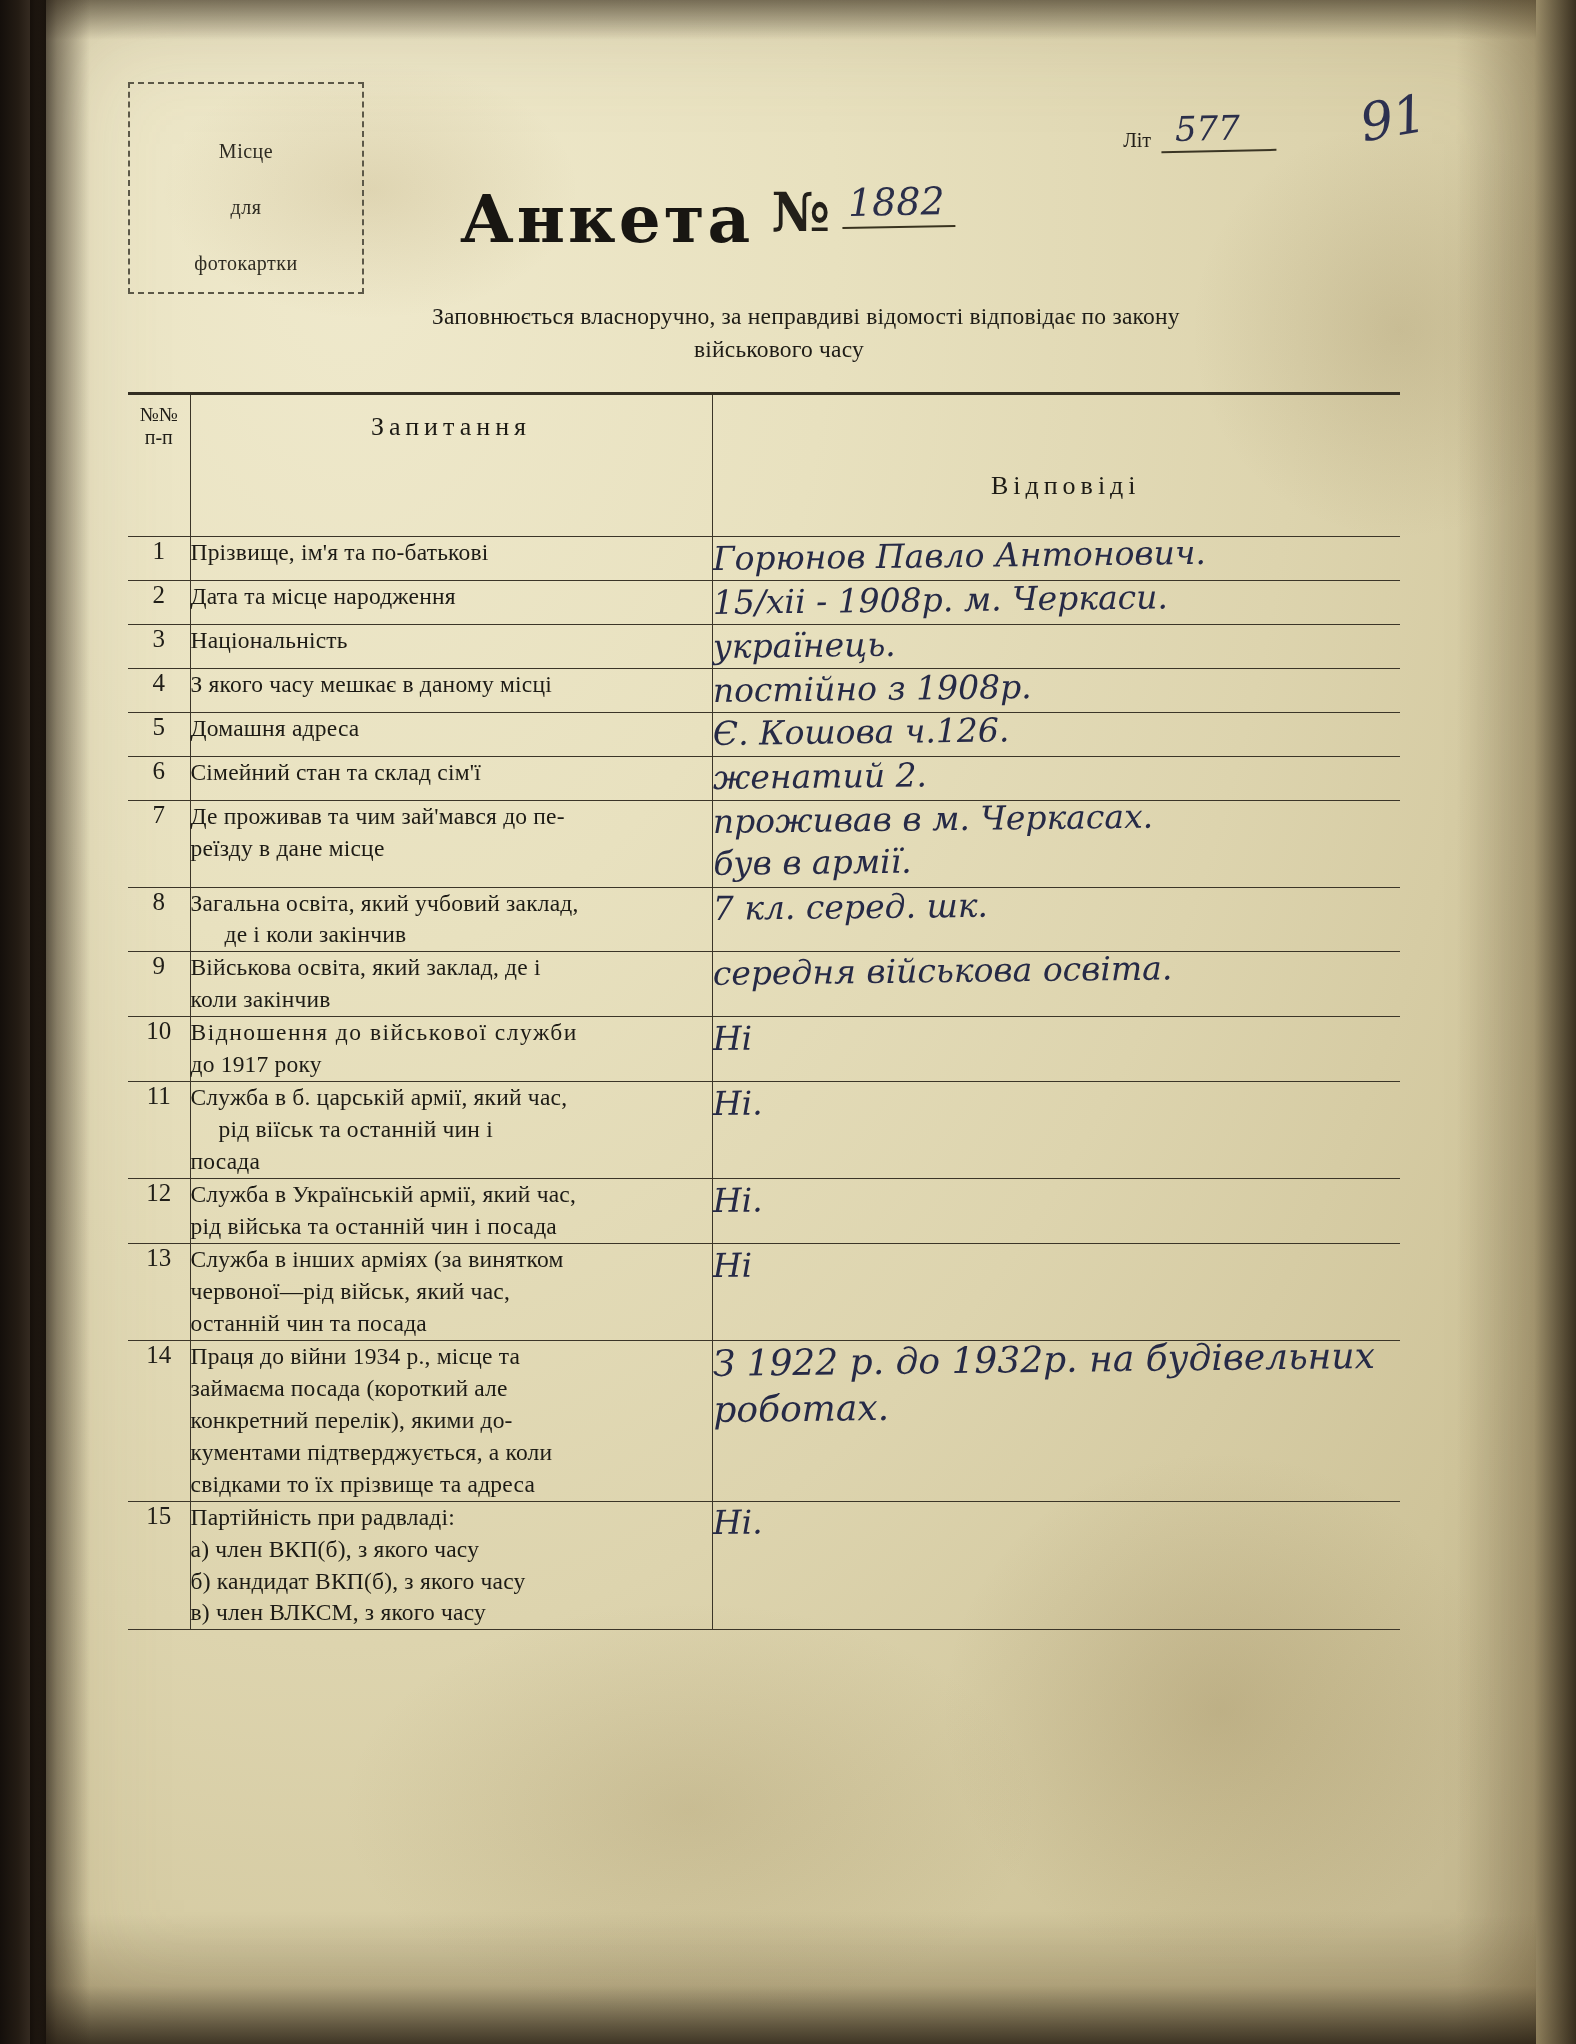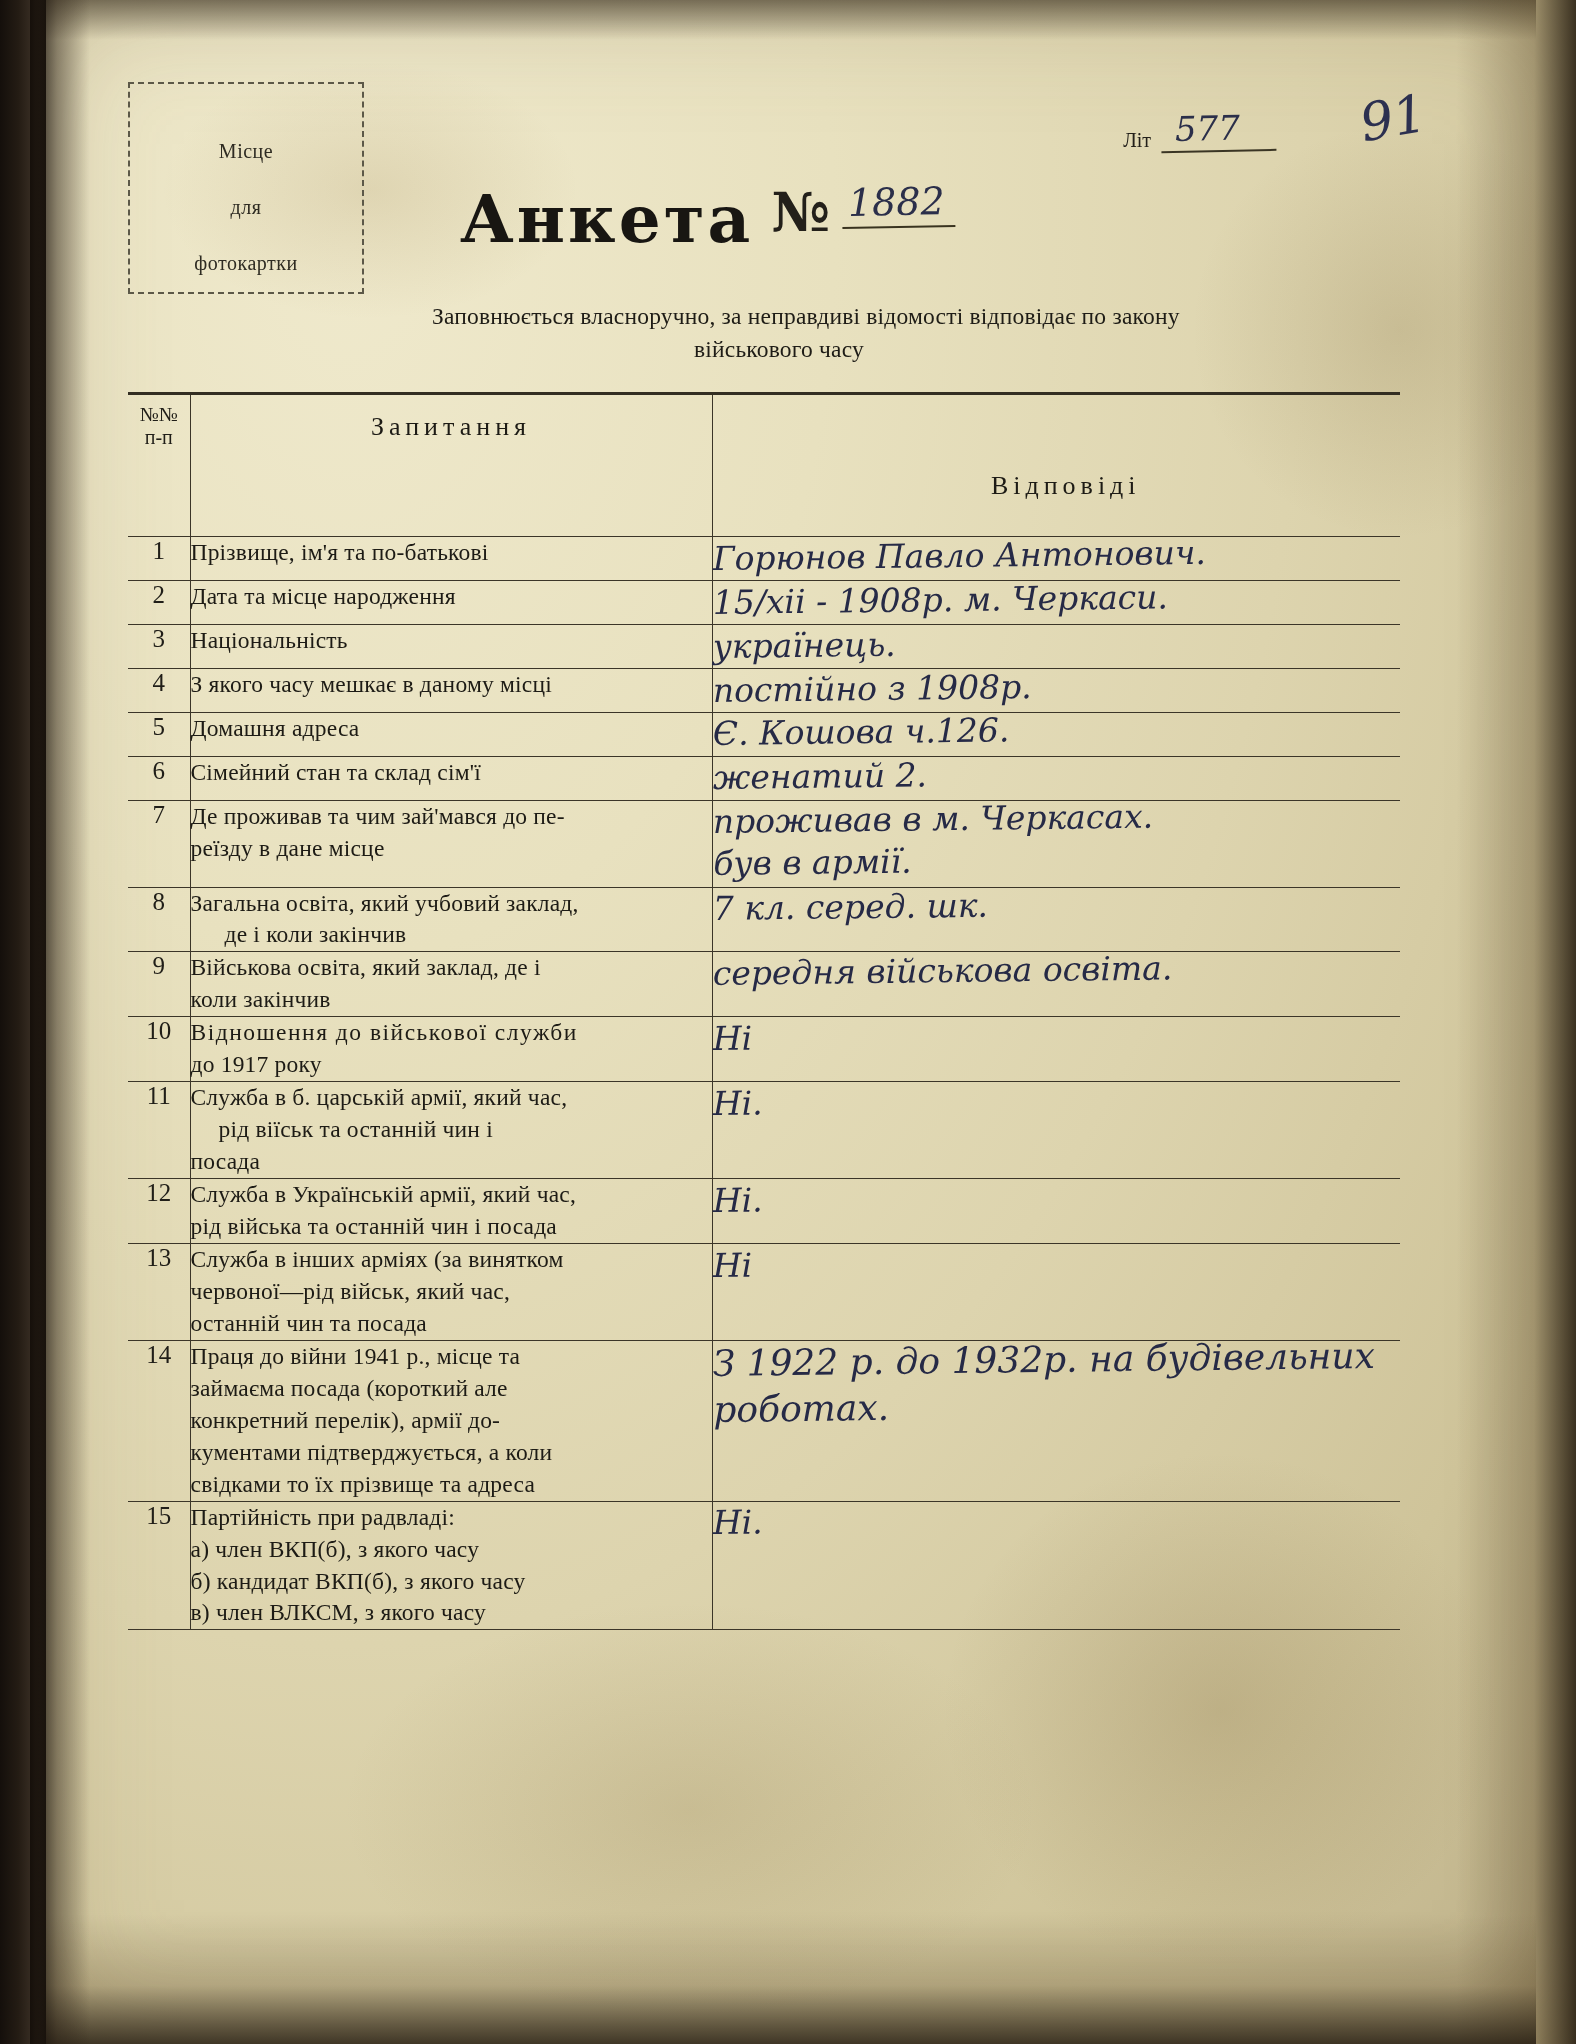--- a/index.html
+++ b/index.html
@@ -467,23 +467,23 @@
             <span class="ind">Служба в інших арміях (за винятком</span>
             <span class="ind">червоної—рід військ, який час,</span>
             <span class="ind">останній чин та посада</span>
           </td>
           <td class="cell-a tilt">Ні</td>
         </tr>
 
         <tr>
           <td class="cell-n">14</td>
           <td class="cell-q">
-            <span class="ind">Праця до війни 1941 р., місце та</span>
+            <span class="ind">Праця до війни 1934 р., місце та</span>
             <span class="ind">займаєма посада (короткий але</span>
-            <span class="ind">конкретний перелік), армії до-</span>
+            <span class="ind">конкретний перелік), якими до-</span>
             <span class="ind">кументами підтверджується, а коли</span>
             <span class="ind">свідками то їх прізвище та адреса</span>
           </td>
           <td class="cell-a tilt hand-big">З 1922 р. до 1932р. на будівельних
 роботах.</td>
         </tr>
 
         <tr>
           <td class="cell-n">15</td>
           <td class="cell-q">

